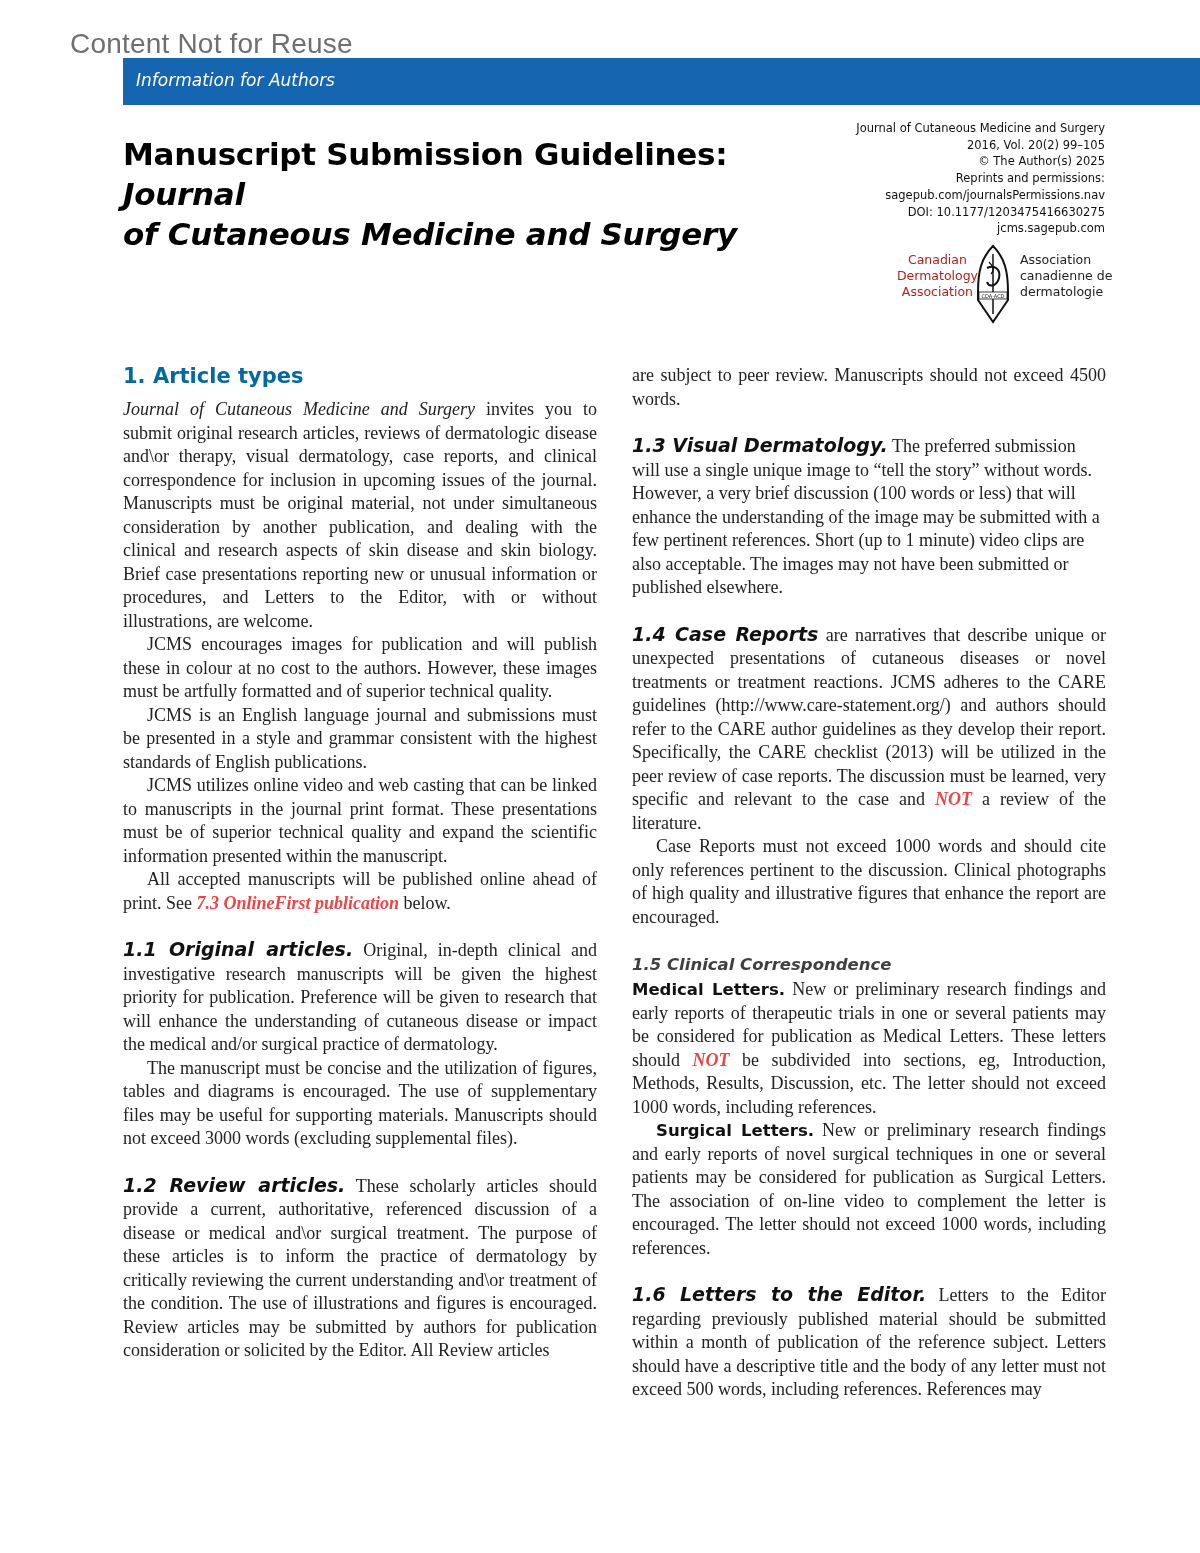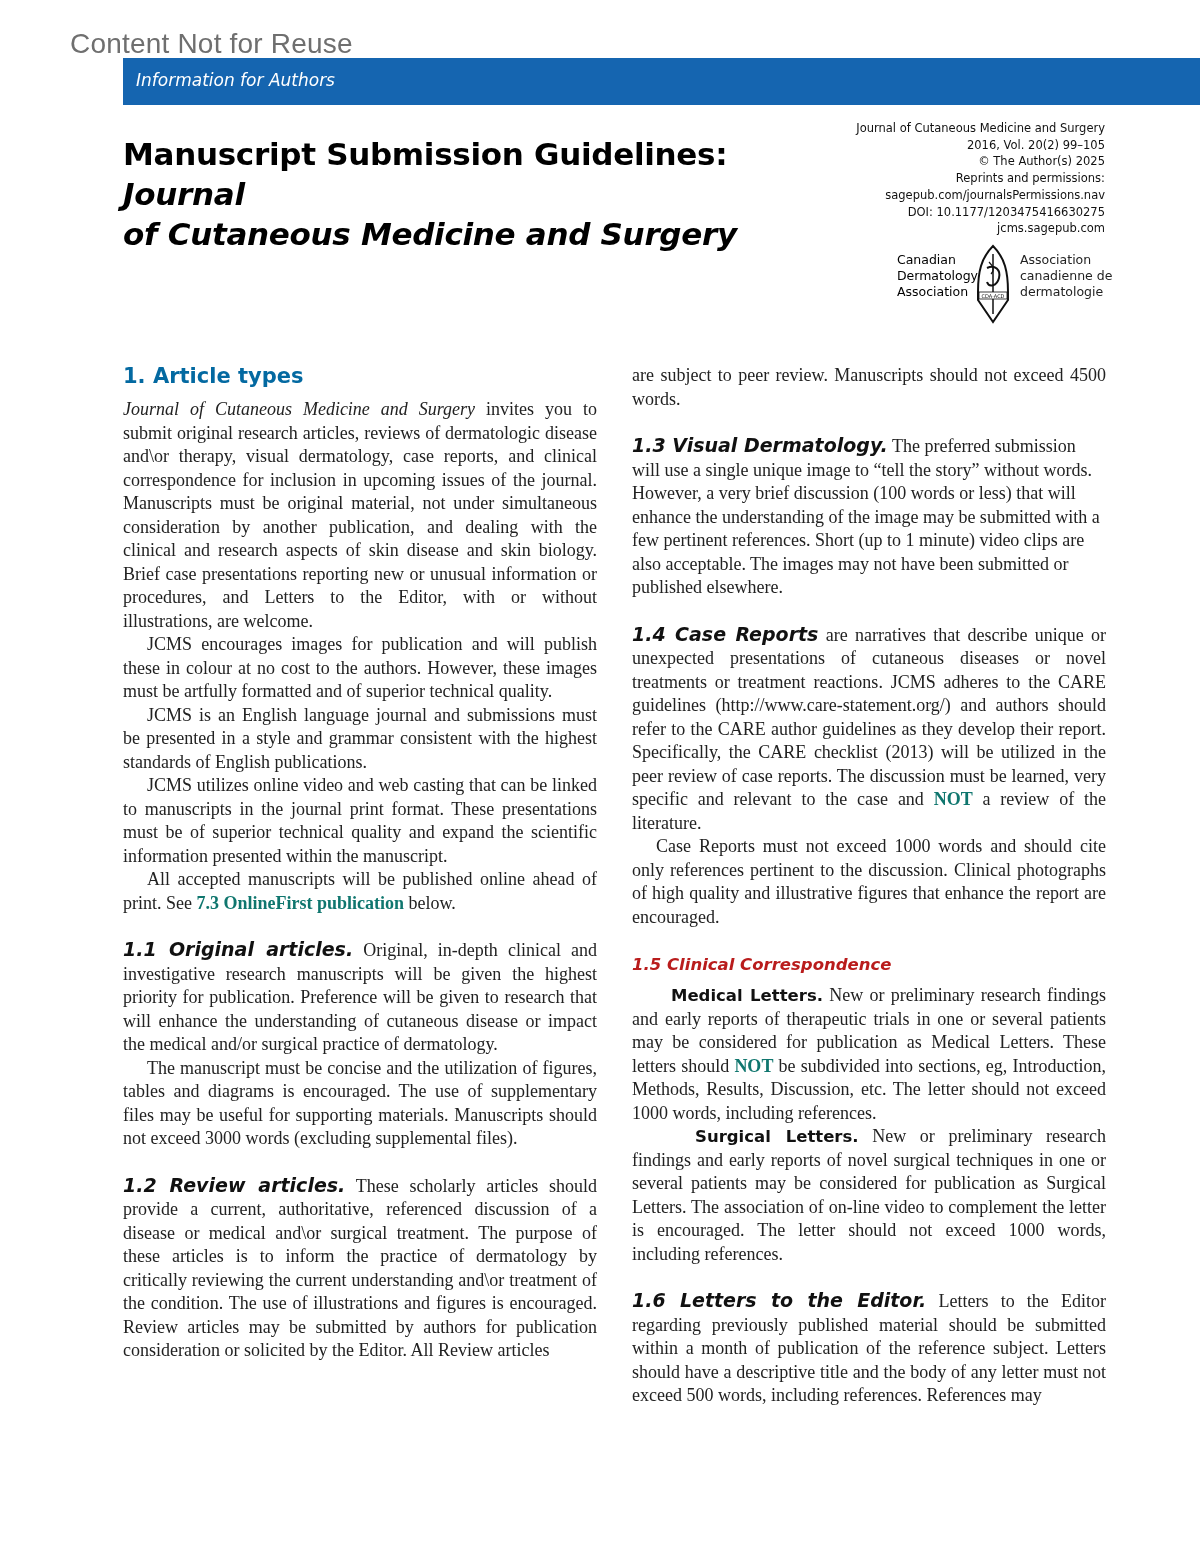--- a/index.html
+++ b/index.html
@@ -4,34 +4,34 @@
 <style>
   html, body { margin: 0; padding: 0; background: #ffffff; }
   body { width: 1200px; height: 1553px; position: relative; overflow: hidden; color: #111; }
   .watermark { position: absolute; left: 30px; top: 28px; font-family: "Liberation Sans", sans-serif; font-size: 28px; color: #6f6f6f; letter-spacing: 0.2px; margin-left: 40px; }
   .banner { position: absolute; left: 123px; top: 58px; width: 1077px; height: 47px; background: #1565b0; }
   .banner-text { position: absolute; left: 13px; top: 12px; font-family: "DejaVu Sans", sans-serif; font-style: italic; font-size: 17px; color: #ffffff; }
   .title { position: absolute; left: 123px; top: 134px; width: 720px; font-family: "DejaVu Sans", sans-serif; font-weight: bold; font-size: 31px; line-height: 40px; color: #000; letter-spacing: -0.3px; }
   .title .it { font-style: italic; }
   .meta { position: absolute; right: 95px; top: 120px; text-align: right; font-family: "DejaVu Sans", sans-serif; font-size: 11.5px; line-height: 16.7px; color: #111; }
   .logo { position: absolute; left: 880px; top: 244px; width: 230px; height: 80px; }
-  .logo-left { position: absolute; right: 132px; top: 8px; text-align: left; font-family: "DejaVu Sans", sans-serif; font-size: 12.5px; line-height: 16px; color: #000000; white-space: nowrap; }
+  .logo-left { position: absolute; right: 132px; top: 8px; text-align: center; font-family: "DejaVu Sans", sans-serif; font-size: 12.5px; line-height: 16px; color: #b91c1c; white-space: nowrap; }
   .logo-right { position: absolute; left: 140px; top: 8px; text-align: left; font-family: "DejaVu Sans", sans-serif; font-size: 12.5px; line-height: 16px; color: #222; white-space: nowrap; }
   .logo-emblem { position: absolute; left: 95px; top: 0; width: 36px; height: 80px; }
   .col { position: absolute; width: 474px; font-family: "Liberation Serif", serif; font-size: 18px; line-height: 23.5px; color: #222; text-align: justify; }
   .col-left { left: 123px; top: 362px; }
   .col-right { left: 632px; top: 364px; }
   .col p { margin: 0; }
   .indent { text-indent: 24px; }
   .gap { margin-top: 23px !important; }
   .h1 { font-family: "DejaVu Sans", sans-serif; font-weight: bold; font-size: 21px; line-height: 28px; color: #0369a1; margin: 0 0 8px 0; text-align: left; }
   .sub { font-family: "DejaVu Sans", sans-serif; font-weight: bold; font-style: italic; font-size: 19px; color: #111; }
-  .subb { font-family: "DejaVu Sans", sans-serif; font-weight: bold; font-size: 16.5px; color: #111; margin-left: 39px; }
-  .h2 { font-family: "DejaVu Sans", sans-serif; font-weight: bold; font-style: italic; font-size: 16.5px; line-height: 26px; color: #b91c1c; margin: 0 0 6px 0; text-align: left; }
-  .strong { font-weight: bold; color: #0f766e; }
+  .subb { font-family: "DejaVu Sans", sans-serif; font-weight: bold; font-size: 16.5px; color: #111; }
+  .h2 { font-family: "DejaVu Sans", sans-serif; font-weight: bold; font-style: italic; font-size: 16.5px; line-height: 26px; color: #404040; margin: 0 0 0 0; text-align: left; }
+  .strong { font-weight: bold; color: #ef4444; font-style: italic; }
   .ital { font-style: italic; }
 </style>
 </head>
 <body>
 
 <div class="watermark">Content Not for Reuse</div>
 
 <div class="banner">
   <span class="banner-text">Information for Authors</span>
 </div>

